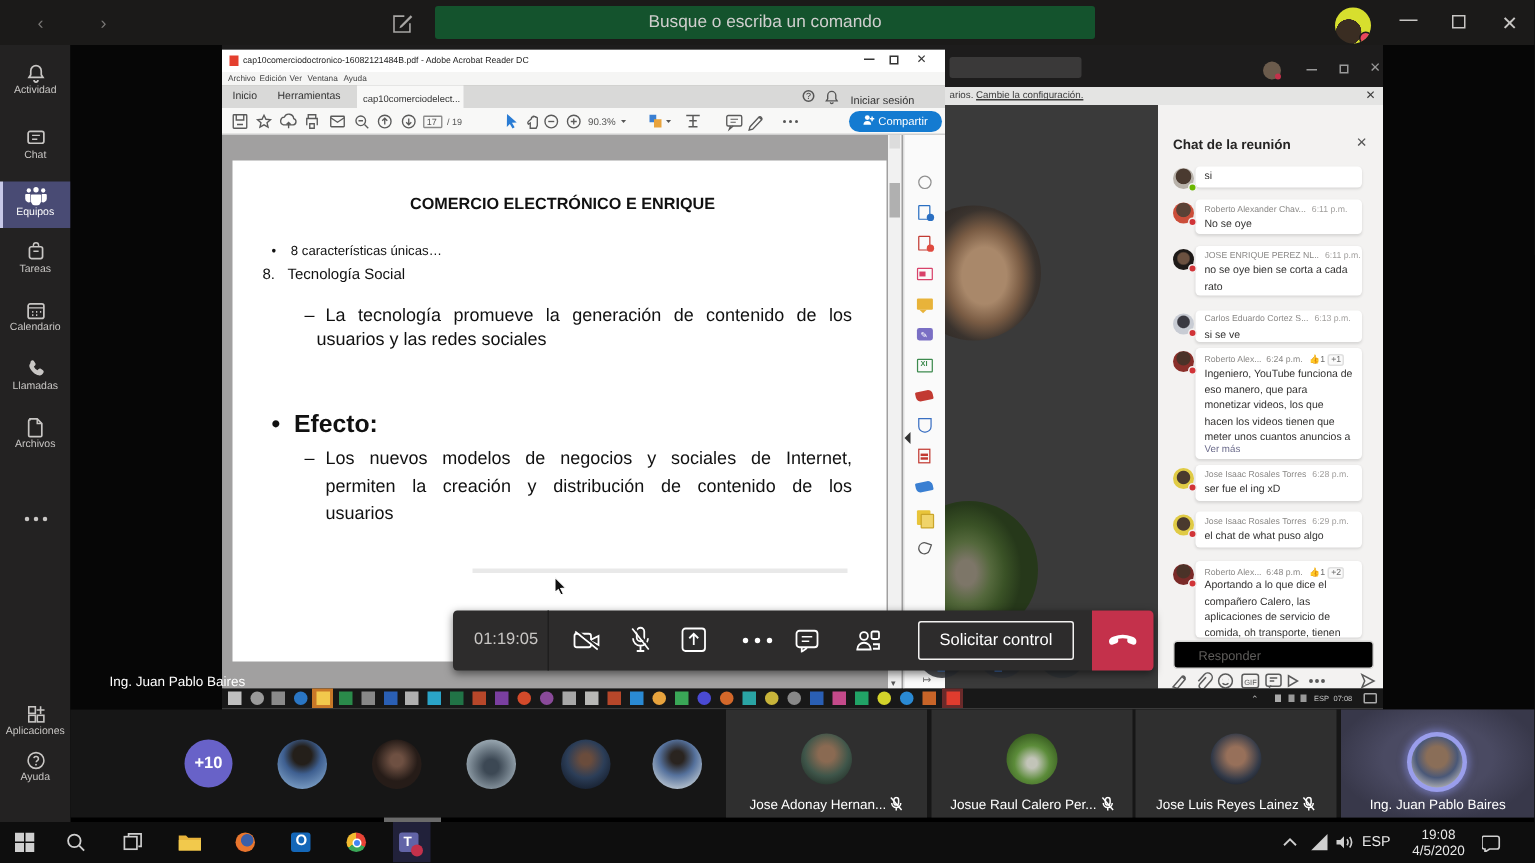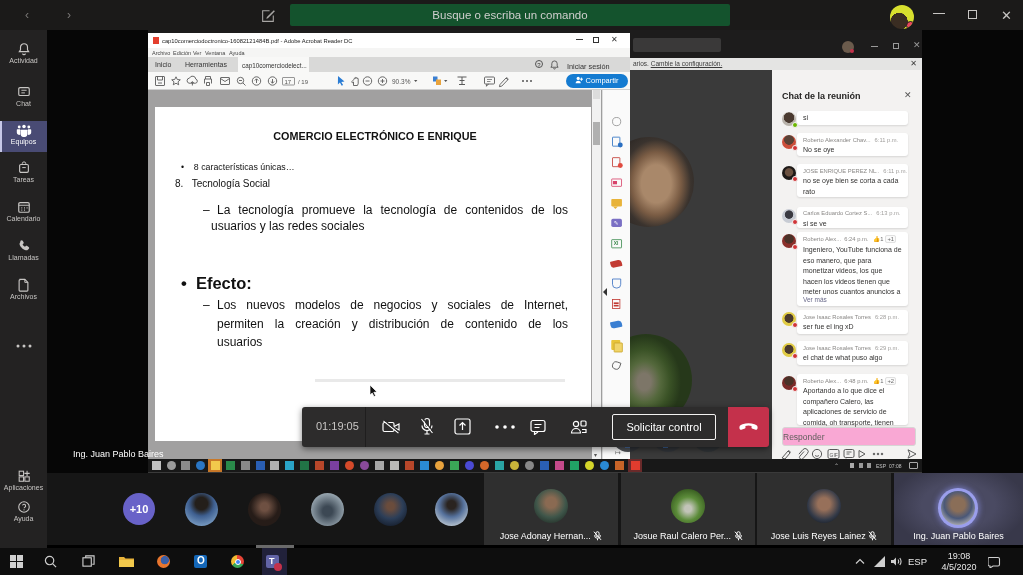--- a/index.html
+++ b/index.html
@@ -235,21 +235,21 @@
       </svg>
     <span class="abs" style="left:419px;top:4.5px;font-size:7.3px">Iniciar sesión</span>
   </div>
   <div class="abs" id="acro-doc">
     <div class="abs" id="page">
       <div class="abs" style="left:2px;top:23px;width:436px;text-align:center;font-weight:bold;font-size:10.8px;color:#111">COMERCIO ELECTRÓNICO E ENRIQUE</div>
       <div class="abs" style="left:26px;top:55px;font-weight:normal;font-size:8.8px;color:#111">•&nbsp;&nbsp;&nbsp;&nbsp;8 características únicas…</div>
       <div class="abs" style="left:20px;top:71px;font-weight:normal;font-size:10px;color:#111">8.&nbsp;&nbsp;&nbsp;Tecnología Social</div>
       <div class="abs" style="left:48px;top:96px;width:365px;font-size:12px;color:#111;line-height:15.5px">
           <span style="position:absolute;left:0">–</span>
-          <div style="margin-left:14px;text-align:justify;text-align-last:justify">La tecnología promueve la tecnología de contenidos de los</div>
+          <div style="margin-left:14px;text-align:justify;text-align-last:justify">La tecnología promueve la generación de contenido de los</div>
           <div style="margin-left:8px">usuarios y las redes sociales</div>
         </div>
       <div class="abs" style="left:26px;top:167px;font-weight:bold;font-size:16.5px;color:#111">•&nbsp;&nbsp;Efecto:</div>
       <div class="abs" style="left:48px;top:189px;width:365px;font-size:12px;color:#111;line-height:18.6px">
           <span style="position:absolute;left:0">–</span>
           <div style="margin-left:14px;text-align:justify;text-align-last:justify">Los nuevos modelos de negocios y sociales de Internet,</div>
           <div style="margin-left:14px;text-align:justify;text-align-last:justify">permiten la creación y distribución de contenido de los</div>
           <div style="margin-left:14px">usuarios</div>
         </div>
       <div class="abs" style="left:160px;top:272px;width:250px;height:3px;background:#e9e9e9"></div>
@@ -358,21 +358,21 @@
   <div class="cnm" style="top:275px">Jose Isaac Rosales Torres<i>6:29 p.m.</i></div>
   <div class="ctx" style="top:283px">el chat de what puso algo</div>
 
   <div class="bub" style="top:304px;height:51px"></div>
   <div class="cav" style="top:306px;background:radial-gradient(circle at 50% 35%,#4a3228 0 38%,#7a2a28 44%)">
       <i class="cd"></i>
     </div>
   <div class="cnm" style="top:308px">Roberto Alex...&nbsp;&nbsp;6:48 p.m. <b class="lk">👍1</b><b class="pl">+2</b></div>
   <div class="ctx" style="top:316px">Aportando a lo que dice el<br>compañero Calero, las<br>aplicaciones de servicio de<br>comida, oh transporte, tienen</div>
 
-  <div class="abs" style="left:10px;top:357px;width:134px;height:19px;background:#f9a8d4;border:1px solid #d6d5d4;border-radius:3px;color:#605e5c;font-size:8.5px;line-height:18px;padding-left:0">Responder</div>
+  <div class="abs" style="left:10px;top:357px;width:134px;height:19px;background:#000000;border:1px solid #d6d5d4;border-radius:3px;color:#605e5c;font-size:8.5px;line-height:18px;padding-left:16px">Responder</div>
   <svg class="abs" style="left:8px;top:378px" width="138" height="12" viewBox="0 0 138 12" fill="none" stroke="#5a5a5a" stroke-width="1">
     <path d="M2 10L8 3l2 2-5 6zM8 3c1-1 2.6.6 2 2"></path>
     <path d="M24 3.5l-4.2 4.7a2 2 0 0 0 3 2.6l4.6-5.2a3 3 0 0 0-4.5-4l-4 4.6"></path>
     <circle cx="37" cy="6" r="4.6"></circle>
       <path d="M35 5h.1M39 5h.1M35 7.5a3 3 0 0 0 4 0" stroke-width=".9"></path>
     <rect x="48" y="1.5" width="11" height="9" rx="1.5"></rect>
       <text x="49.5" y="8.5" font-size="5" stroke="none" fill="#5a5a5a">GIF</text>
     <rect x="64" y="1.5" width="10" height="8" rx="1.5"></rect>
       <path d="M66 10.5l1.5-1.5M66.5 4h5M66.5 6h3" stroke-width=".9"></path>
     <path d="M79 2.5l6 3.5-6 3.5z"></path>

